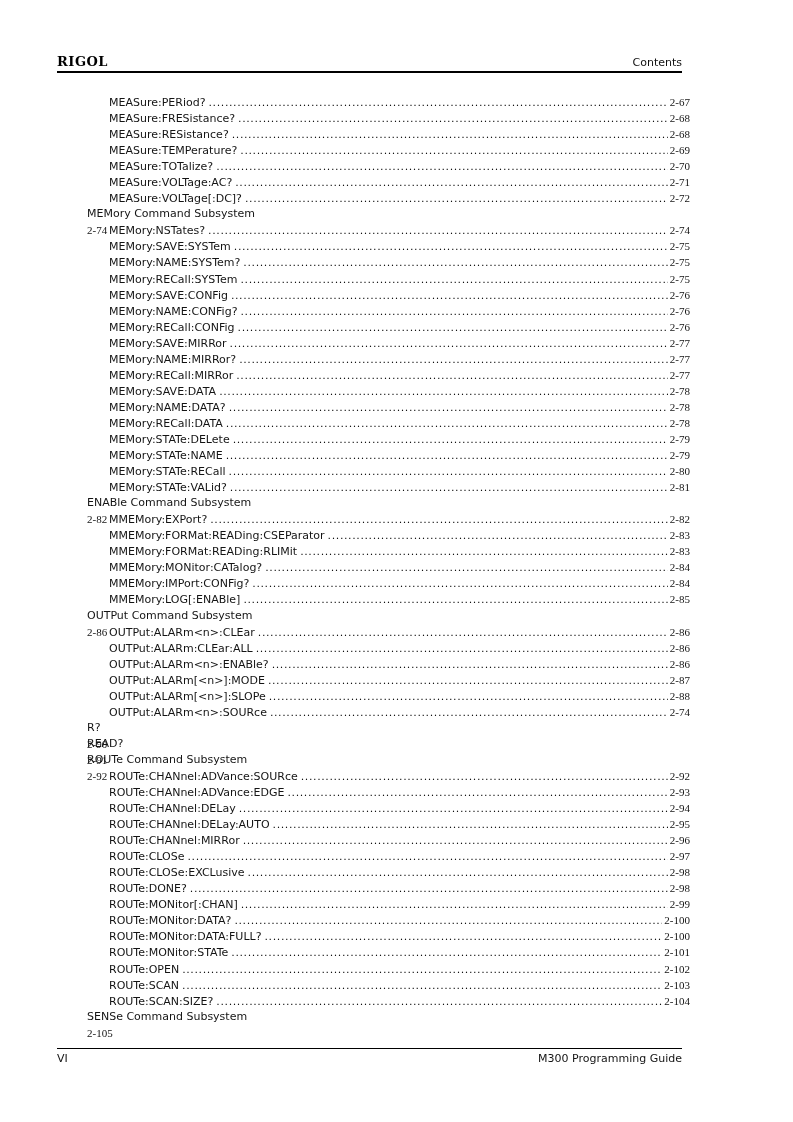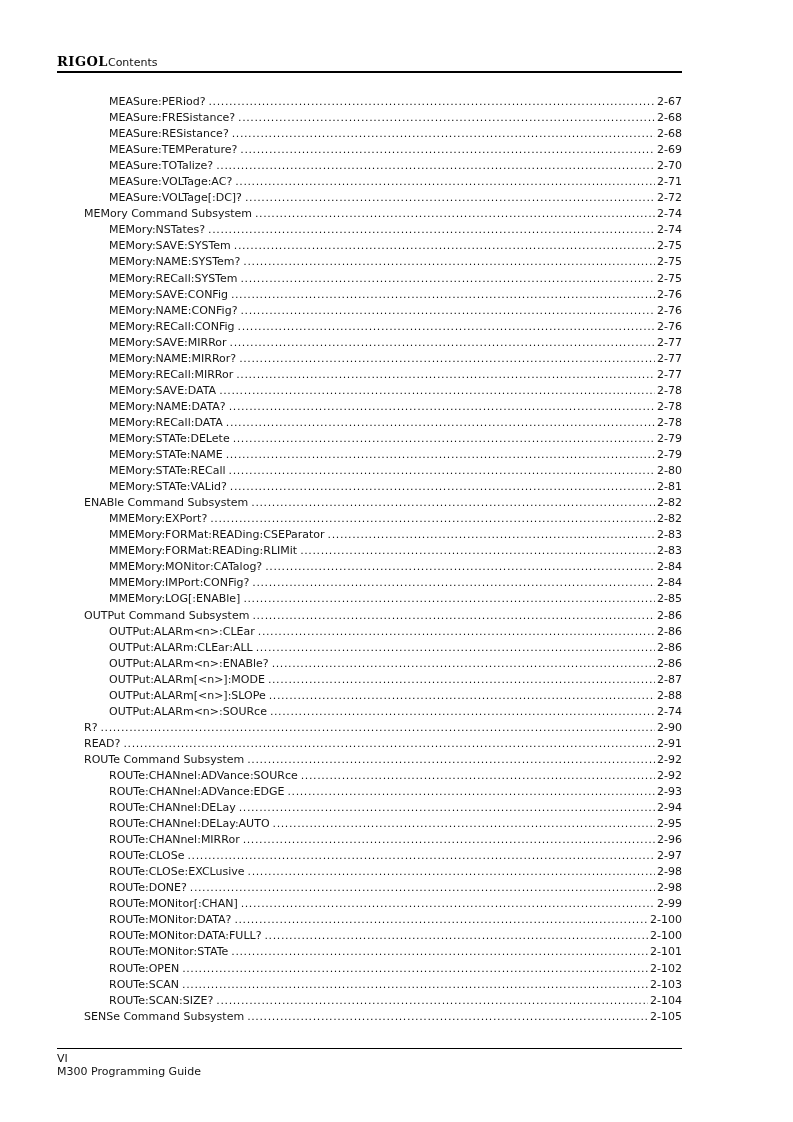--- a/index.html
+++ b/index.html
@@ -8,58 +8,57 @@
     width:793px;height:1122px;
     background:#ffffff;
     font-family:"DejaVu Sans","Liberation Sans",sans-serif;
     color:#141414;
     margin:0 auto;
     overflow:hidden;
   }
   .header{
     position:absolute;left:57px;right:111px;top:52px;
     height:21px;
-    display:flex;align-items:flex-end;
+    display:flex;justify-content:space-between;align-items:flex-end;
     border-bottom:2px solid #000;
     padding-bottom:2px;
     box-sizing:border-box;
   }
   .brand{
     font-family:"DejaVu Serif","Liberation Serif",serif;
     font-weight:bold;font-size:13px;letter-spacing:0.5px;color:#000;
   }
   .header-title{font-size:11px;color:#111;}
   .toc{
-    position:absolute;left:57px;right:111px;top:94px;
+    position:absolute;left:57px;right:103px;top:94px;
   }
   .row{
     display:flex;align-items:baseline;
     height:16.05px;line-height:16.05px;
     font-size:11px;white-space:nowrap;
     cursor:pointer;
   }
-  .row.lvl1{padding-left:27px;}
+  .row.lvl1{padding-left:27px;flex-direction:column;}
   .row.lvl2{padding-left:52px;}
   .label{flex:0 0 auto;}
   .leader{
     flex:1 1 auto;
     overflow:hidden;
     white-space:nowrap;
     letter-spacing:0.6px;
     margin:0 2px 0 3px;
     color:#141414;
   }
-  .page-num{flex:0 0 auto;text-align:left;}
+  .page-num{flex:0 0 auto;text-align:left;font-family:Liberation Serif, serif;}
   .footer{
     position:absolute;left:57px;right:111px;top:1048px;
     border-top:1.4px solid #000;
     display:flex;justify-content:space-between;
     padding-top:3px;
     font-size:11px;
-    flex-direction:column;
   }
 </style>
 </head>
 <body>
 
 <div class="page">
 
   <div class="header">
     <span class="brand">RIGOL</span>
     <span class="header-title">Contents</span>

